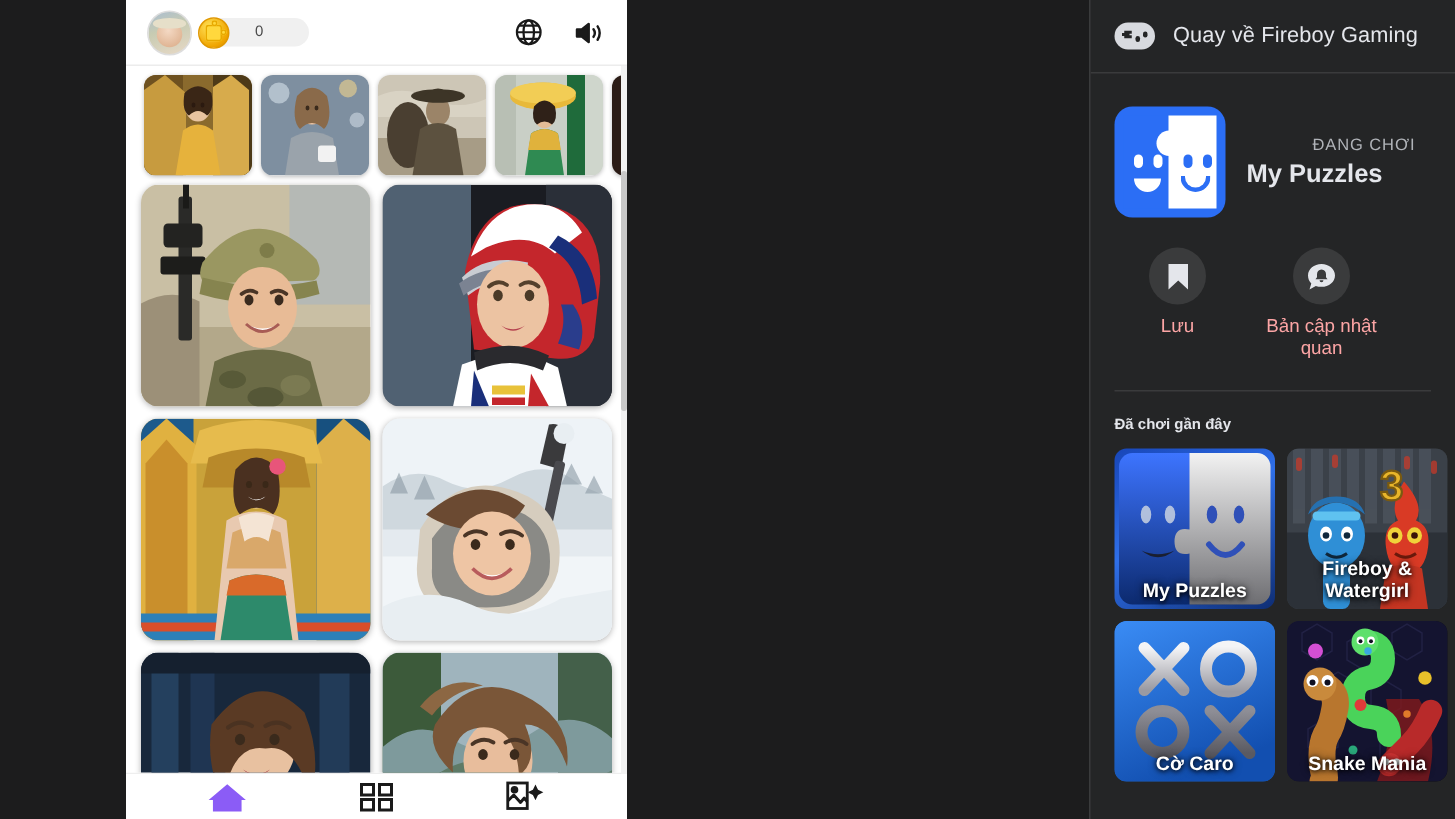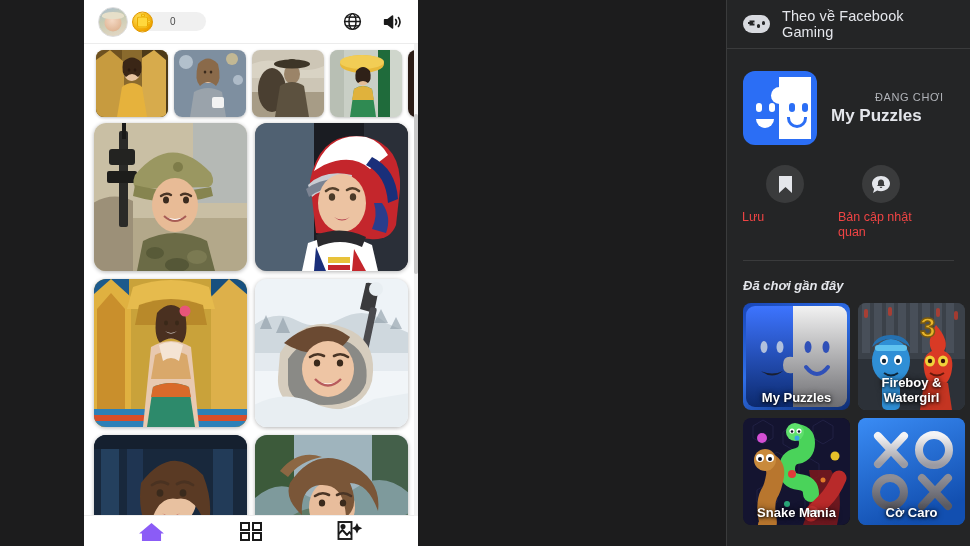--- a/index.html
+++ b/index.html
@@ -161,29 +161,29 @@
   }
   .action {
     flex: 0 0 96px; display: flex; flex-direction: column; align-items: center; gap: 7px;
     cursor: pointer;
   }
   .action-circle {
     width: 38px; height: 38px; border-radius: 50%; background: #3a3b3c;
     display: flex; align-items: center; justify-content: center;
   }
   .action-label {
-    font-size: 12.5px; color: #ef4444; line-height: 15px;
+    font-size: 12.5px; color: #fca5a5; text-align: center; line-height: 15px;
     width: 86px;
   }
 
   #sb-divider {
     height: 1px; background: #3a3b3c; margin: 20px 16px 0 16px;
   }
   #sb-recent-title {
-    font-size: 13px; color: #e4e6eb; font-weight: 700; padding: 17px 16px 10px 16px; font-style: italic;
+    font-size: 10px; color: #e4e6eb; font-weight: 700; padding: 17px 16px 10px 16px;
   }
   #sb-recent-grid {
     display: grid; grid-template-columns: 107px 107px; gap: 8px; padding: 0 16px;
   }
   .recent-tile {
     width: 107px; height: 107px; border-radius: 8px; overflow: hidden;
     position: relative; cursor: pointer;
   }
   .recent-name {
     position: absolute; left: 0; right: 0; bottom: 5px; text-align: center;
@@ -499,21 +499,21 @@
 
     <div id="app-scroll-track">
       <div id="app-scroll-thumb"></div>
     </div>
   </div>
 
   <div id="sidebar">
 
     <div id="sb-header">
       <div id="gamepad-icon"></div>
-      <span id="sb-header-title">Theo về Facebook Gaming</span>
+      <span id="sb-header-title">Quay về Fireboy Gaming</span>
     </div>
 
     <div id="sb-playing">
       <div id="game-thumb">
         <div class="pz-left"></div>
         <div class="pz-right"></div>
         <div class="pz-knob"></div>
         <div class="eye" style="left:13px;  top:32px; background:#fff;"></div>
         <div class="eye" style="left:26px;  top:32px; background:#fff;"></div>
         <div class="mouth-w" style="left:13px; top:48px; background:#fff;"></div>
@@ -618,63 +618,20 @@
           <ellipse cx="72" cy="58" rx="5" ry="5.5" fill="#f0d23a"></ellipse>
           <ellipse cx="85" cy="58" rx="5" ry="5.5" fill="#f0d23a"></ellipse>
           <circle cx="72" cy="58" r="2.2" fill="#3a1208"></circle>
           <circle cx="85" cy="58" r="2.2" fill="#3a1208"></circle>
           <path d="M72 70 q7 5 14 0" stroke="#6b1a0c" stroke-width="2" fill="none"></path>
           <path d="M66 80 q12 -5 24 0 l4 27 H62z" fill="#c43522"></path>
 
           <text x="62" y="34" font-family="Liberation Sans, sans-serif" font-size="28" font-weight="700" fill="#e8b52a" stroke="#7a5a10" stroke-width="1.5">3</text>
         </svg>
         <div class="recent-name">Fireboy &amp; Watergirl</div>
-      </div>
-
-      <div class="recent-tile t-snake">
-        <svg width="107" height="107" viewBox="0 0 107 107" style="position:absolute;left:0;top:0;">
-          <rect width="107" height="107" rx="8" fill="#141430"></rect>
-          <g opacity=".35" fill="none" stroke="#3a3a6a" stroke-width="1">
-            <path d="M10 8 l10 -6 l10 6 v12 l-10 6 l-10 -6z"></path>
-            <path d="M40 14 l10 -6 l10 6 v12 l-10 6 l-10 -6z"></path>
-            <path d="M70 8 l10 -6 l10 6 v12 l-10 6 l-10 -6z"></path>
-            <path d="M24 40 l10 -6 l10 6 v12 l-10 6 l-10 -6z"></path>
-            <path d="M56 46 l10 -6 l10 6 v12 l-10 6 l-10 -6z"></path>
-            <path d="M14 72 l10 -6 l10 6 v12 l-10 6 l-10 -6z"></path>
-            <path d="M62 80 l10 -6 l10 6 v12 l-10 6 l-10 -6z"></path>
-          </g>
-          <path d="M88 52 q14 22 6 55 H60 q12 -30 6 -55z" fill="#8a1a1a" opacity=".75"></path>
-
-          <path d="M52 14 q12 0 12 11 q0 11 -10 13 q-10 2 -10 13 q0 12 12 13 q12 1 12 12" stroke="#4ad35a" stroke-width="16" fill="none" stroke-linecap="round"></path>
-          <circle cx="52" cy="14" r="9" fill="#5ee06c"></circle>
-          <circle cx="49" cy="13" r="2.6" fill="#fff"></circle>
-            <circle cx="56" cy="13" r="2.6" fill="#fff"></circle>
-          <circle cx="49" cy="13.5" r="1.3" fill="#101020"></circle>
-            <circle cx="56" cy="13.5" r="1.3" fill="#101020"></circle>
-
-          <path d="M22 42 q12 4 10 16 q-2 12 -6 18 q-4 8 -2 22 q2 8 0 9" stroke="#b8762e" stroke-width="18" fill="none" stroke-linecap="round"></path>
-          <circle cx="22" cy="42" r="11" fill="#c98a3c"></circle>
-          <circle cx="17" cy="40" r="4" fill="#fff"></circle>
-            <circle cx="27" cy="40" r="4" fill="#fff"></circle>
-          <circle cx="17" cy="41" r="2" fill="#101020"></circle>
-            <circle cx="27" cy="41" r="2" fill="#101020"></circle>
-
-          <path d="M96 60 q-6 14 -14 22 q-8 8 -14 14" stroke="#b82a2a" stroke-width="15" fill="none" stroke-linecap="round"></path>
-          <circle cx="69" cy="95" r="7" fill="#d03535"></circle>
-          <circle cx="66" cy="94" r="2.3" fill="#fff"></circle>
-            <circle cx="73" cy="94" r="2.3" fill="#fff"></circle>
-
-          <circle cx="19" cy="20" r="5" fill="#d44fd4"></circle>
-          <circle cx="49" cy="56" r="4" fill="#e03a3a"></circle>
-          <circle cx="92" cy="38" r="4.5" fill="#e8c02a"></circle>
-          <circle cx="54" cy="20" r="2.5" fill="#3aa8e0"></circle>
-          <circle cx="44" cy="86" r="3" fill="#2aa87a"></circle>
-          <circle cx="80" cy="62" r="2.5" fill="#e07a2a"></circle>
-        </svg>
-        <div class="recent-name">Snake Mania</div>
       </div>
 
       <div class="recent-tile t-cocaro">
         <svg width="107" height="107" viewBox="0 0 107 107" style="position:absolute;left:0;top:0;">
           <defs>
             <linearGradient id="cc" x1="0" y1="0" x2="0.4" y2="1">
               <stop offset="0%" stop-color="#3a8cf5"></stop>
                 <stop offset="100%" stop-color="#124fb0"></stop>
             </linearGradient>
             <linearGradient id="sil" x1="0" y1="0" x2="0" y2="1">
@@ -691,15 +648,58 @@
             <path d="M20 18 L46 46 M46 18 L20 46"></path>
           </g>
           <circle cx="76" cy="32" r="15" stroke="url(#sil)" stroke-width="8" fill="none"></circle>
           <circle cx="32" cy="74" r="14" stroke="url(#sil2)" stroke-width="8" fill="none"></circle>
           <g stroke="url(#sil2)" stroke-width="8" stroke-linecap="round" fill="none">
             <path d="M64 60 L90 88 M90 60 L64 88"></path>
           </g>
         </svg>
         <div class="recent-name">Cờ Caro</div>
       </div>
+
+      <div class="recent-tile t-snake">
+        <svg width="107" height="107" viewBox="0 0 107 107" style="position:absolute;left:0;top:0;">
+          <rect width="107" height="107" rx="8" fill="#141430"></rect>
+          <g opacity=".35" fill="none" stroke="#3a3a6a" stroke-width="1">
+            <path d="M10 8 l10 -6 l10 6 v12 l-10 6 l-10 -6z"></path>
+            <path d="M40 14 l10 -6 l10 6 v12 l-10 6 l-10 -6z"></path>
+            <path d="M70 8 l10 -6 l10 6 v12 l-10 6 l-10 -6z"></path>
+            <path d="M24 40 l10 -6 l10 6 v12 l-10 6 l-10 -6z"></path>
+            <path d="M56 46 l10 -6 l10 6 v12 l-10 6 l-10 -6z"></path>
+            <path d="M14 72 l10 -6 l10 6 v12 l-10 6 l-10 -6z"></path>
+            <path d="M62 80 l10 -6 l10 6 v12 l-10 6 l-10 -6z"></path>
+          </g>
+          <path d="M88 52 q14 22 6 55 H60 q12 -30 6 -55z" fill="#8a1a1a" opacity=".75"></path>
+
+          <path d="M52 14 q12 0 12 11 q0 11 -10 13 q-10 2 -10 13 q0 12 12 13 q12 1 12 12" stroke="#4ad35a" stroke-width="16" fill="none" stroke-linecap="round"></path>
+          <circle cx="52" cy="14" r="9" fill="#5ee06c"></circle>
+          <circle cx="49" cy="13" r="2.6" fill="#fff"></circle>
+            <circle cx="56" cy="13" r="2.6" fill="#fff"></circle>
+          <circle cx="49" cy="13.5" r="1.3" fill="#101020"></circle>
+            <circle cx="56" cy="13.5" r="1.3" fill="#101020"></circle>
+
+          <path d="M22 42 q12 4 10 16 q-2 12 -6 18 q-4 8 -2 22 q2 8 0 9" stroke="#b8762e" stroke-width="18" fill="none" stroke-linecap="round"></path>
+          <circle cx="22" cy="42" r="11" fill="#c98a3c"></circle>
+          <circle cx="17" cy="40" r="4" fill="#fff"></circle>
+            <circle cx="27" cy="40" r="4" fill="#fff"></circle>
+          <circle cx="17" cy="41" r="2" fill="#101020"></circle>
+            <circle cx="27" cy="41" r="2" fill="#101020"></circle>
+
+          <path d="M96 60 q-6 14 -14 22 q-8 8 -14 14" stroke="#b82a2a" stroke-width="15" fill="none" stroke-linecap="round"></path>
+          <circle cx="69" cy="95" r="7" fill="#d03535"></circle>
+          <circle cx="66" cy="94" r="2.3" fill="#fff"></circle>
+            <circle cx="73" cy="94" r="2.3" fill="#fff"></circle>
+
+          <circle cx="19" cy="20" r="5" fill="#d44fd4"></circle>
+          <circle cx="49" cy="56" r="4" fill="#e03a3a"></circle>
+          <circle cx="92" cy="38" r="4.5" fill="#e8c02a"></circle>
+          <circle cx="54" cy="20" r="2.5" fill="#3aa8e0"></circle>
+          <circle cx="44" cy="86" r="3" fill="#2aa87a"></circle>
+          <circle cx="80" cy="62" r="2.5" fill="#e07a2a"></circle>
+        </svg>
+        <div class="recent-name">Snake Mania</div>
+      </div>
     </div>
   </div>
 </div>
 
 </body></html>

